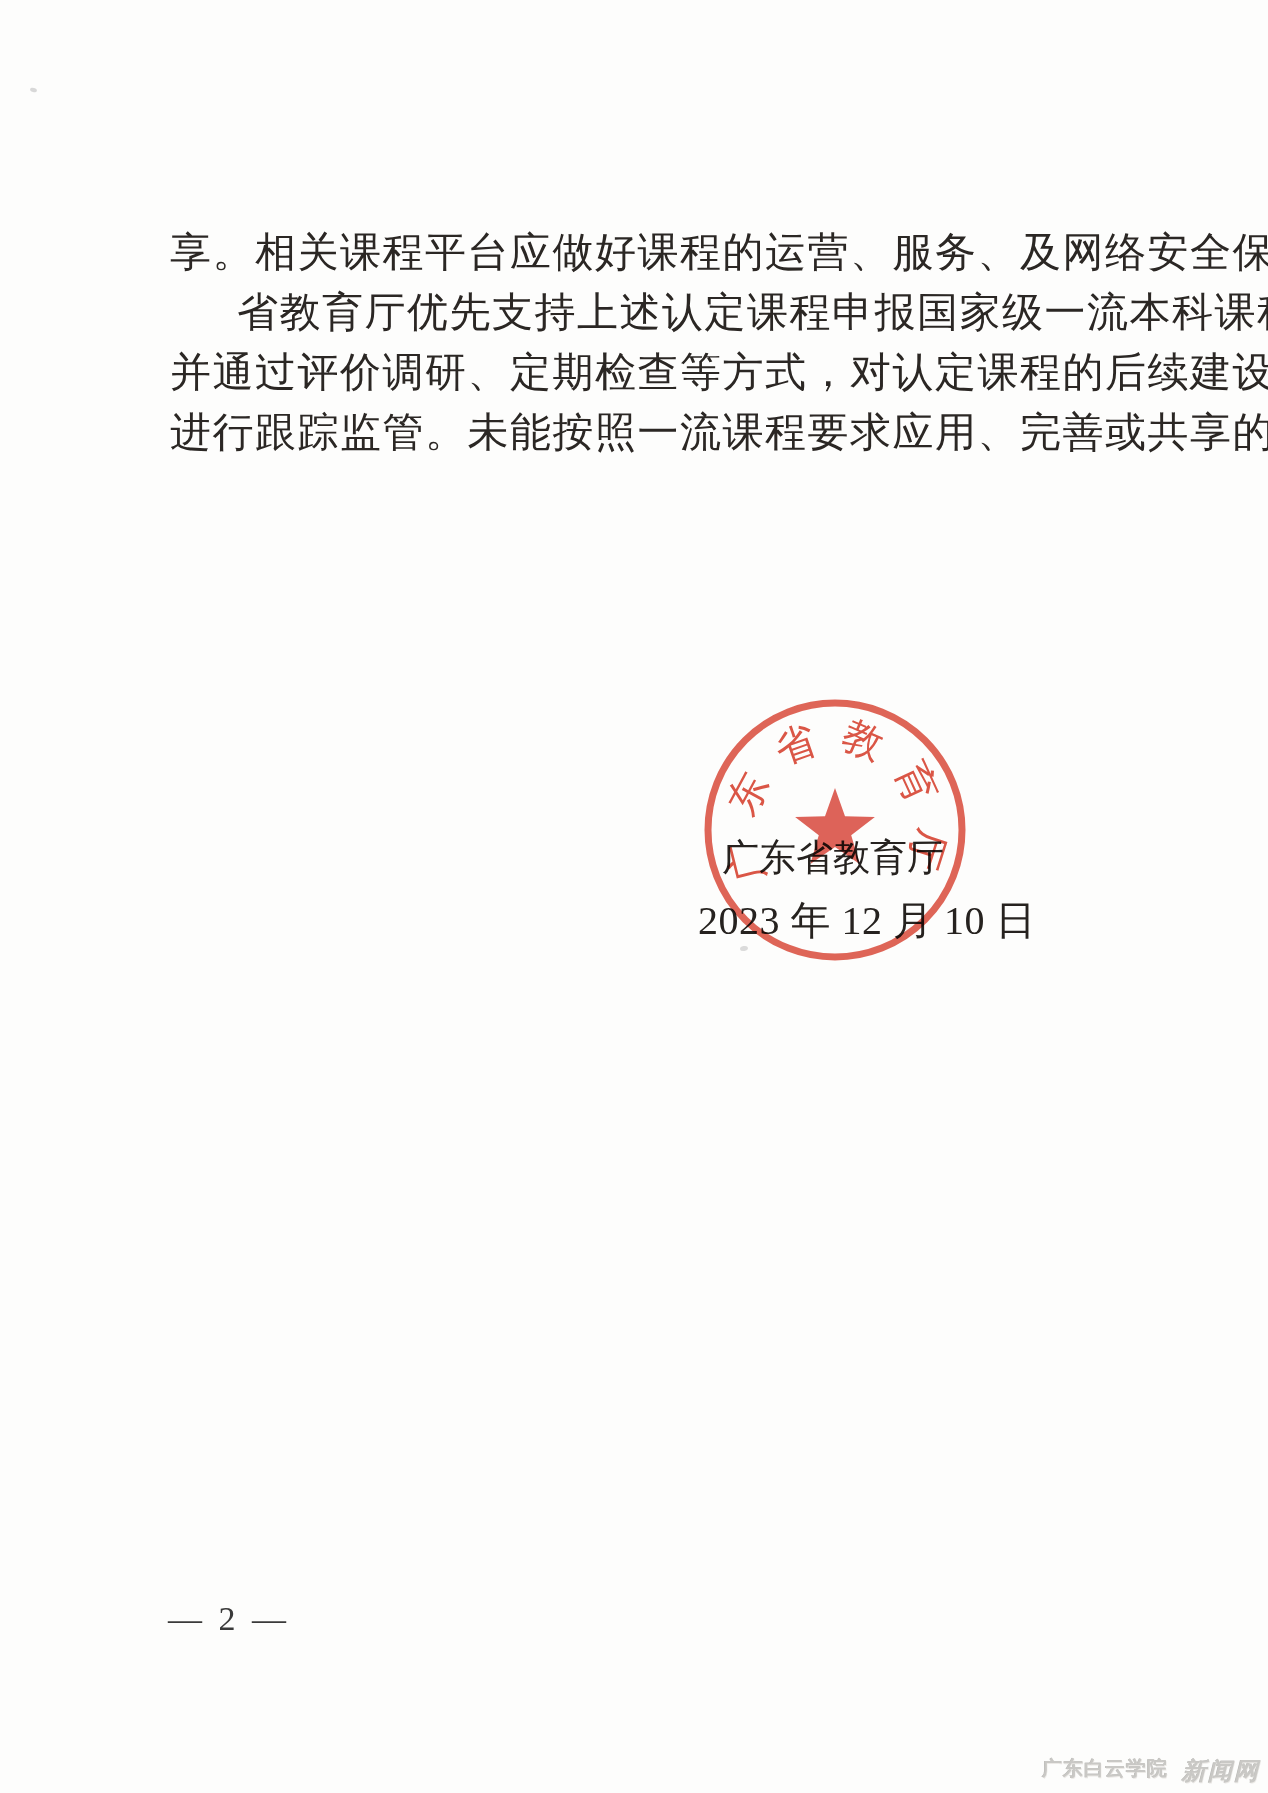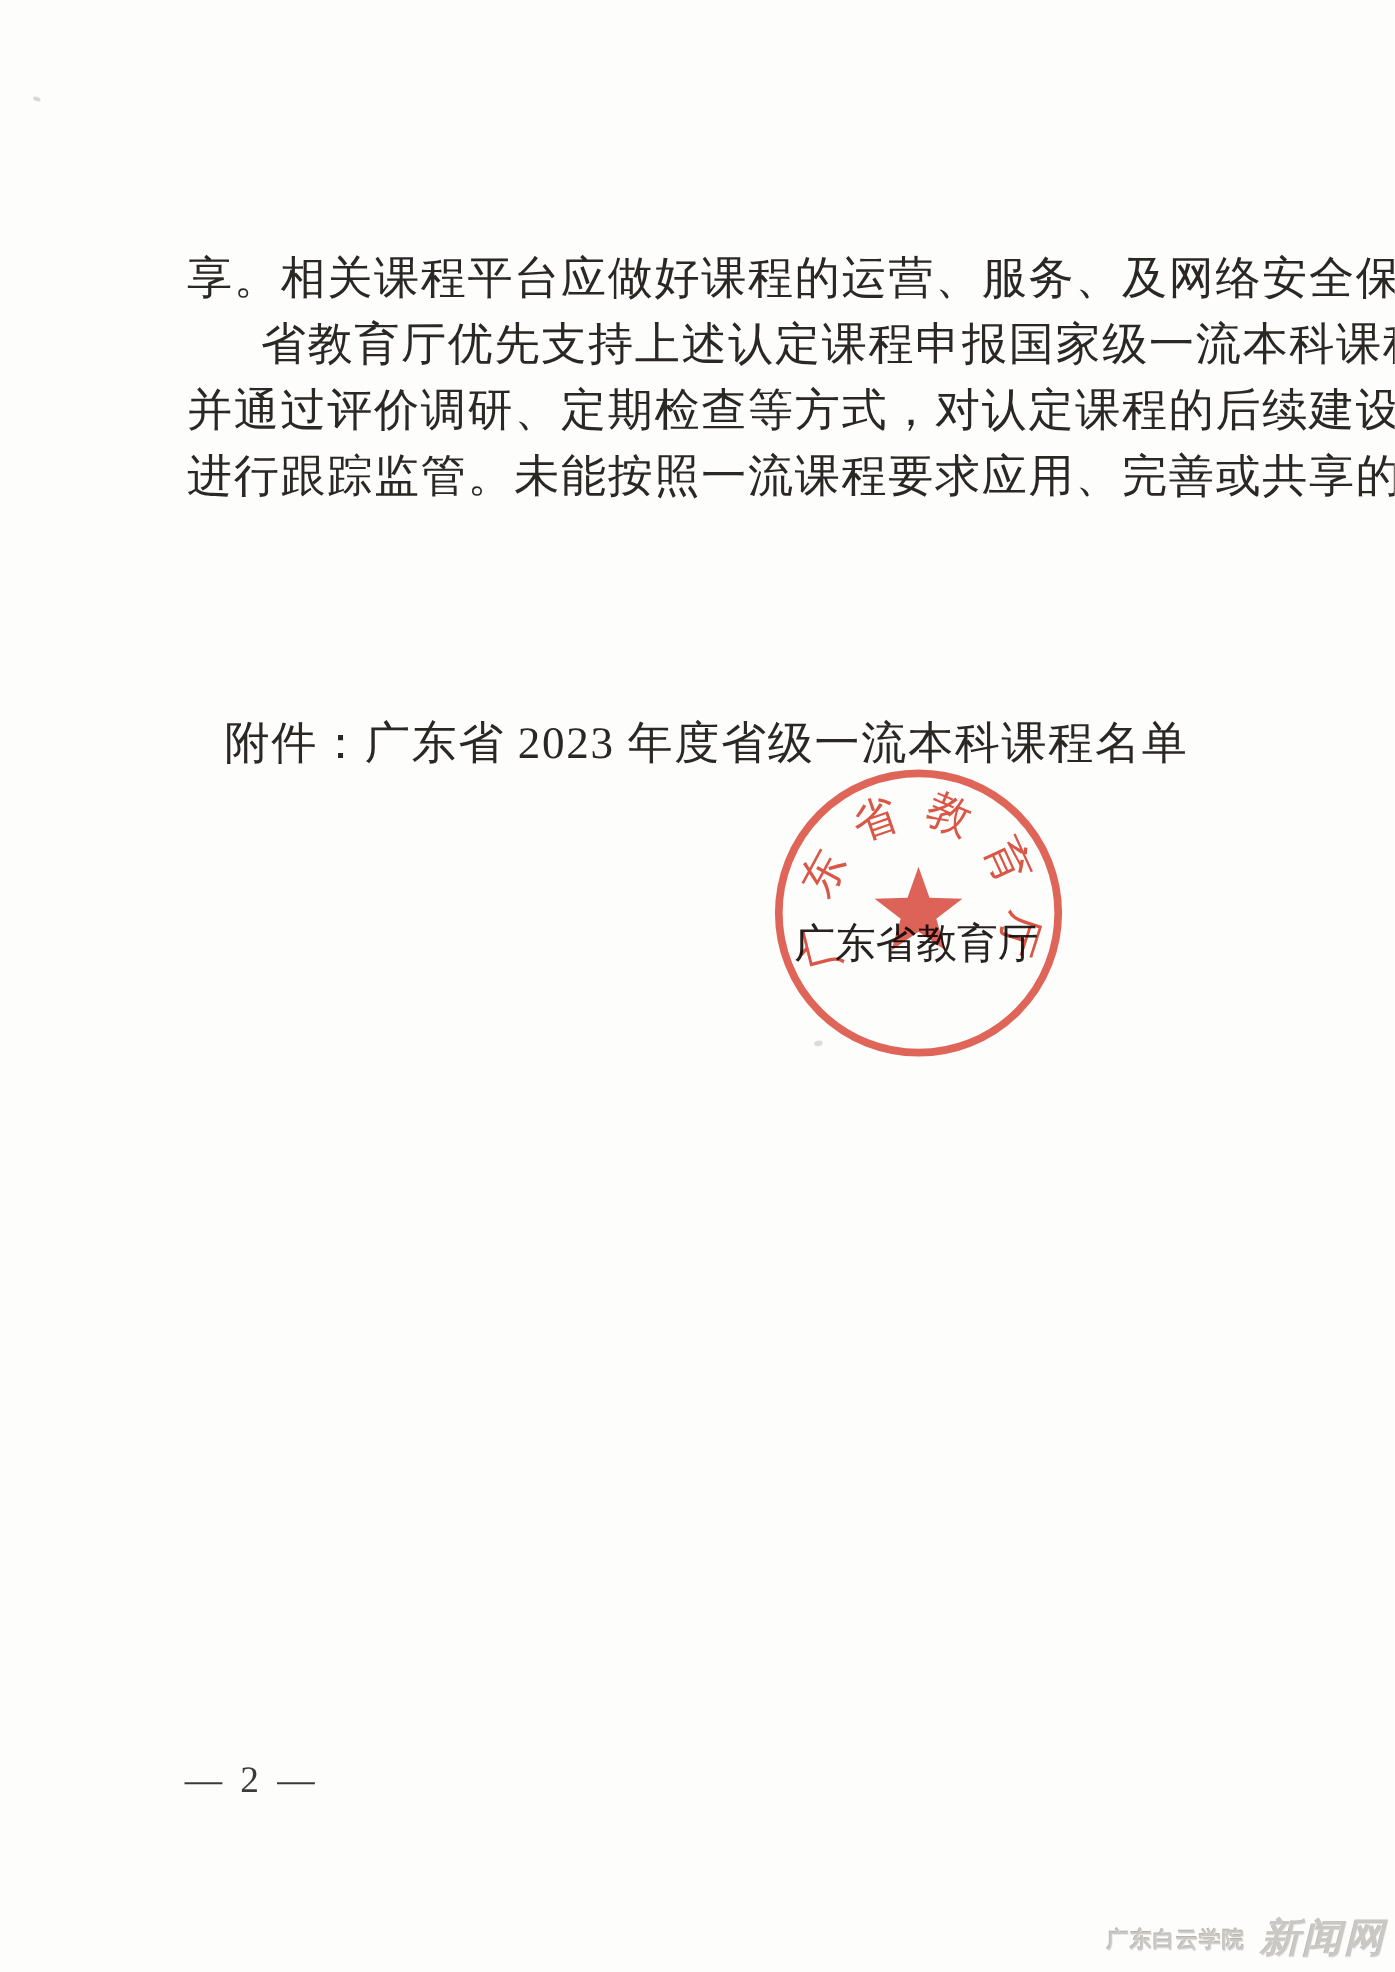--- a/index.html
+++ b/index.html
@@ -107,56 +107,56 @@
     font-weight: bold;
     font-size: 20px;
     letter-spacing: 1px;
     vertical-align: 4px;
     margin-top: 16px;
   }
   .watermark .wm-suffix {
     font-family: "DejaVu Serif", "Liberation Serif", serif;
     font-style: italic;
     font-weight: bold;
-    font-size: 36px;
+    font-size: 24px;
     margin-left: 10px;
     letter-spacing: 2px;
   }
 </style>
 </head>
 <body>
 
 <div class="page">
 
   <div class="speck speck-top"></div>
   <div class="speck speck-mid"></div>
 
   <div class="body-text">
     <div class="line">享。相关课程平台应做好课程的运营、服务、及网络安全保障工</div>
     <div class="line indent">省教育厅优先支持上述认定课程申报国家级一流本科课程，</div>
     <div class="line">并通过评价调研、定期检查等方式，对认定课程的后续建设工作</div>
     <div class="line">进行跟踪监管。未能按照一流课程要求应用、完善或共享的课程，</div>
   </div>
 
-  <div class="attachment-line">附件：广东省 2023 年度省级一流本科课程名单</div>
 
   <div class="seal">
     <svg viewBox="0 0 270 270" xmlns="http://www.w3.org/2000/svg">
       <defs>
         <path id="sealArc" d="M 69.5 180.9 A 80 80 0 1 1 200.5 180.9" fill="none"></path>
       </defs>
       <circle cx="135" cy="135" r="127" fill="none" stroke="#d8402e" stroke-width="7" opacity="0.8"></circle>
       <polygon points="135,93 145,121.2 174.9,122 151.2,140.3 159.7,169 135,152 110.3,169 118.8,140.3 95.1,122 125,121.2" fill="#d6392c" opacity="0.78"></polygon>
       <text font-size="40" letter-spacing="19" fill="#d8402e" opacity="0.88" font-family="Liberation Serif, DejaVu Serif, serif">
         <textPath href="#sealArc">广东省教育厅</textPath>
       </text>
     </svg>
   </div>
 
   <div class="signature">广东省教育厅</div>
+  <div class="sign-date">2023 年 12 月 10 日</div>
 
   <div class="page-number">— 2 —</div>
 
   <div class="watermark">
     <span class="wm-org">广东白云学院</span>
     <span class="wm-suffix">新闻网</span>
   </div>
 
 </div>
 

